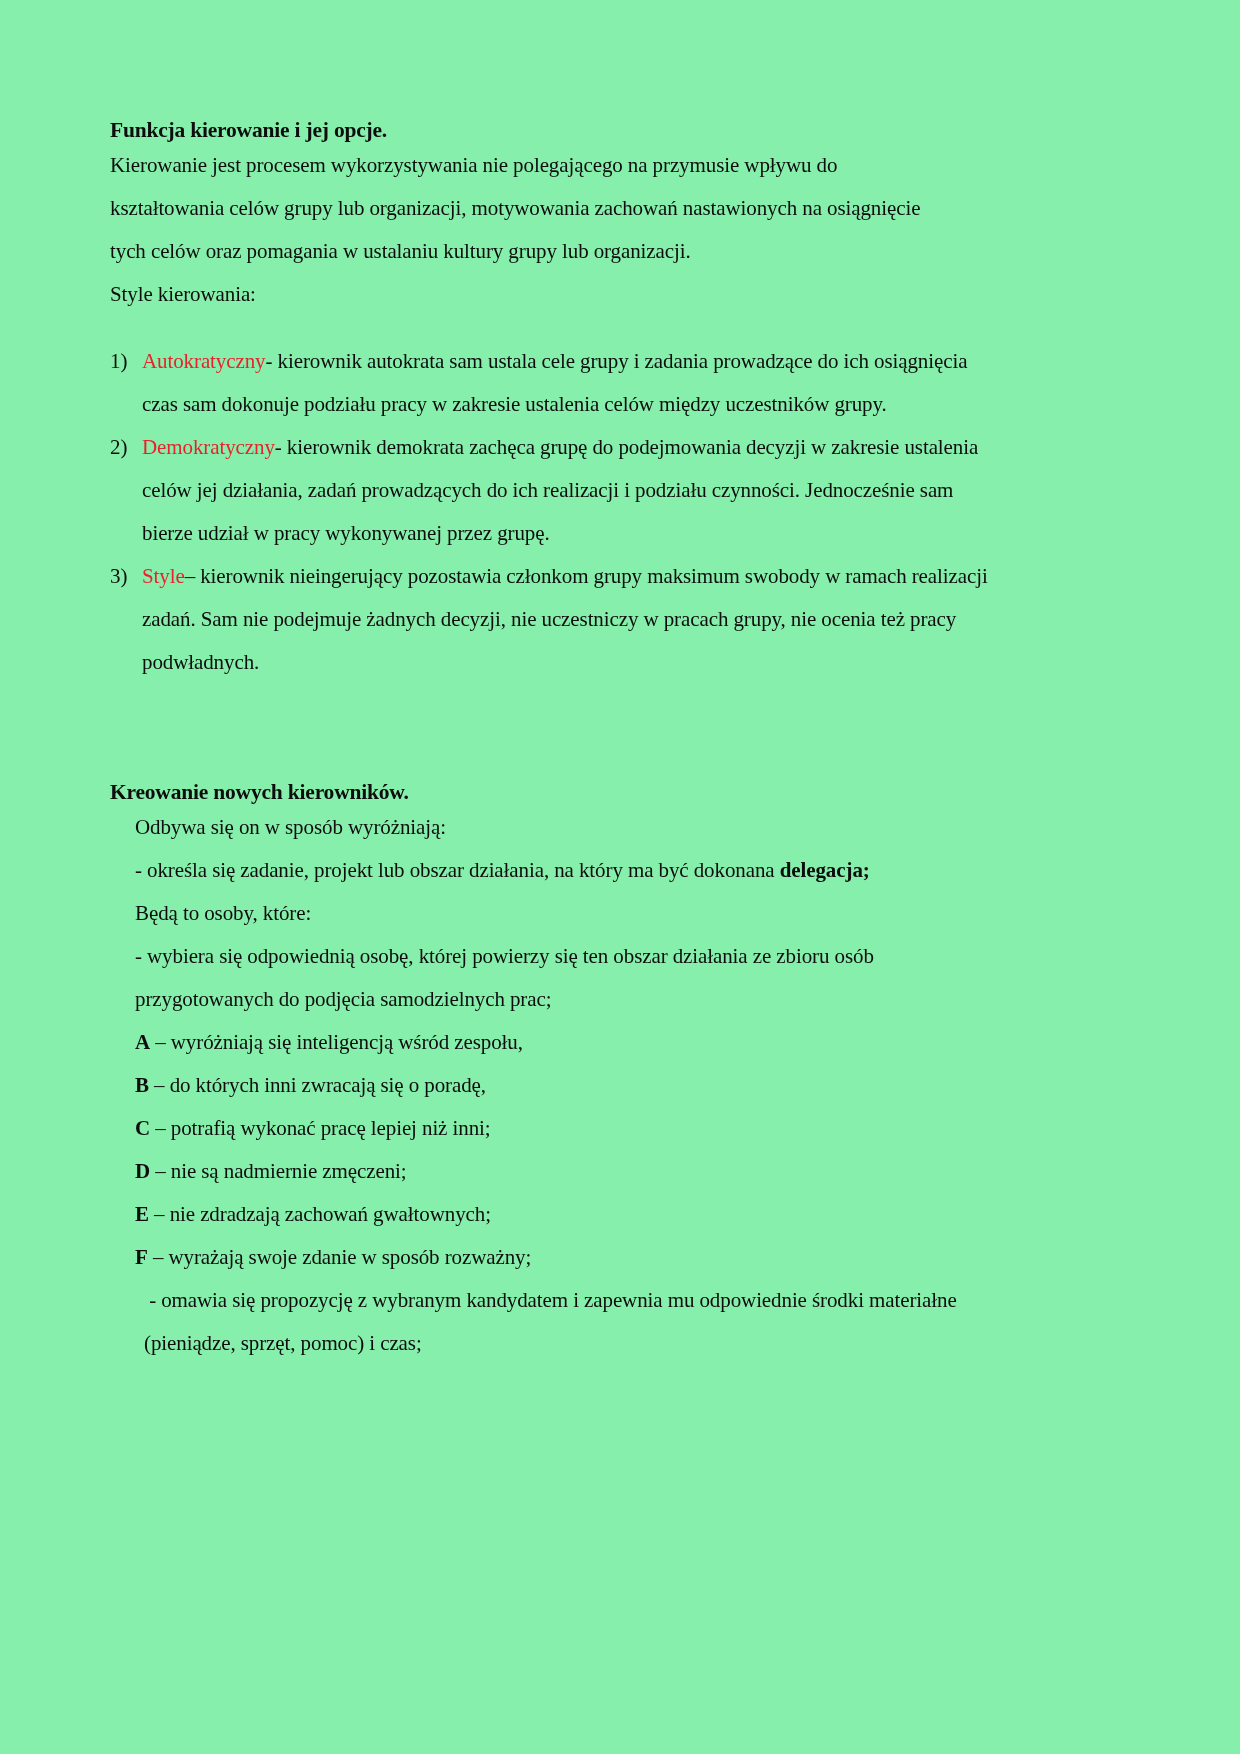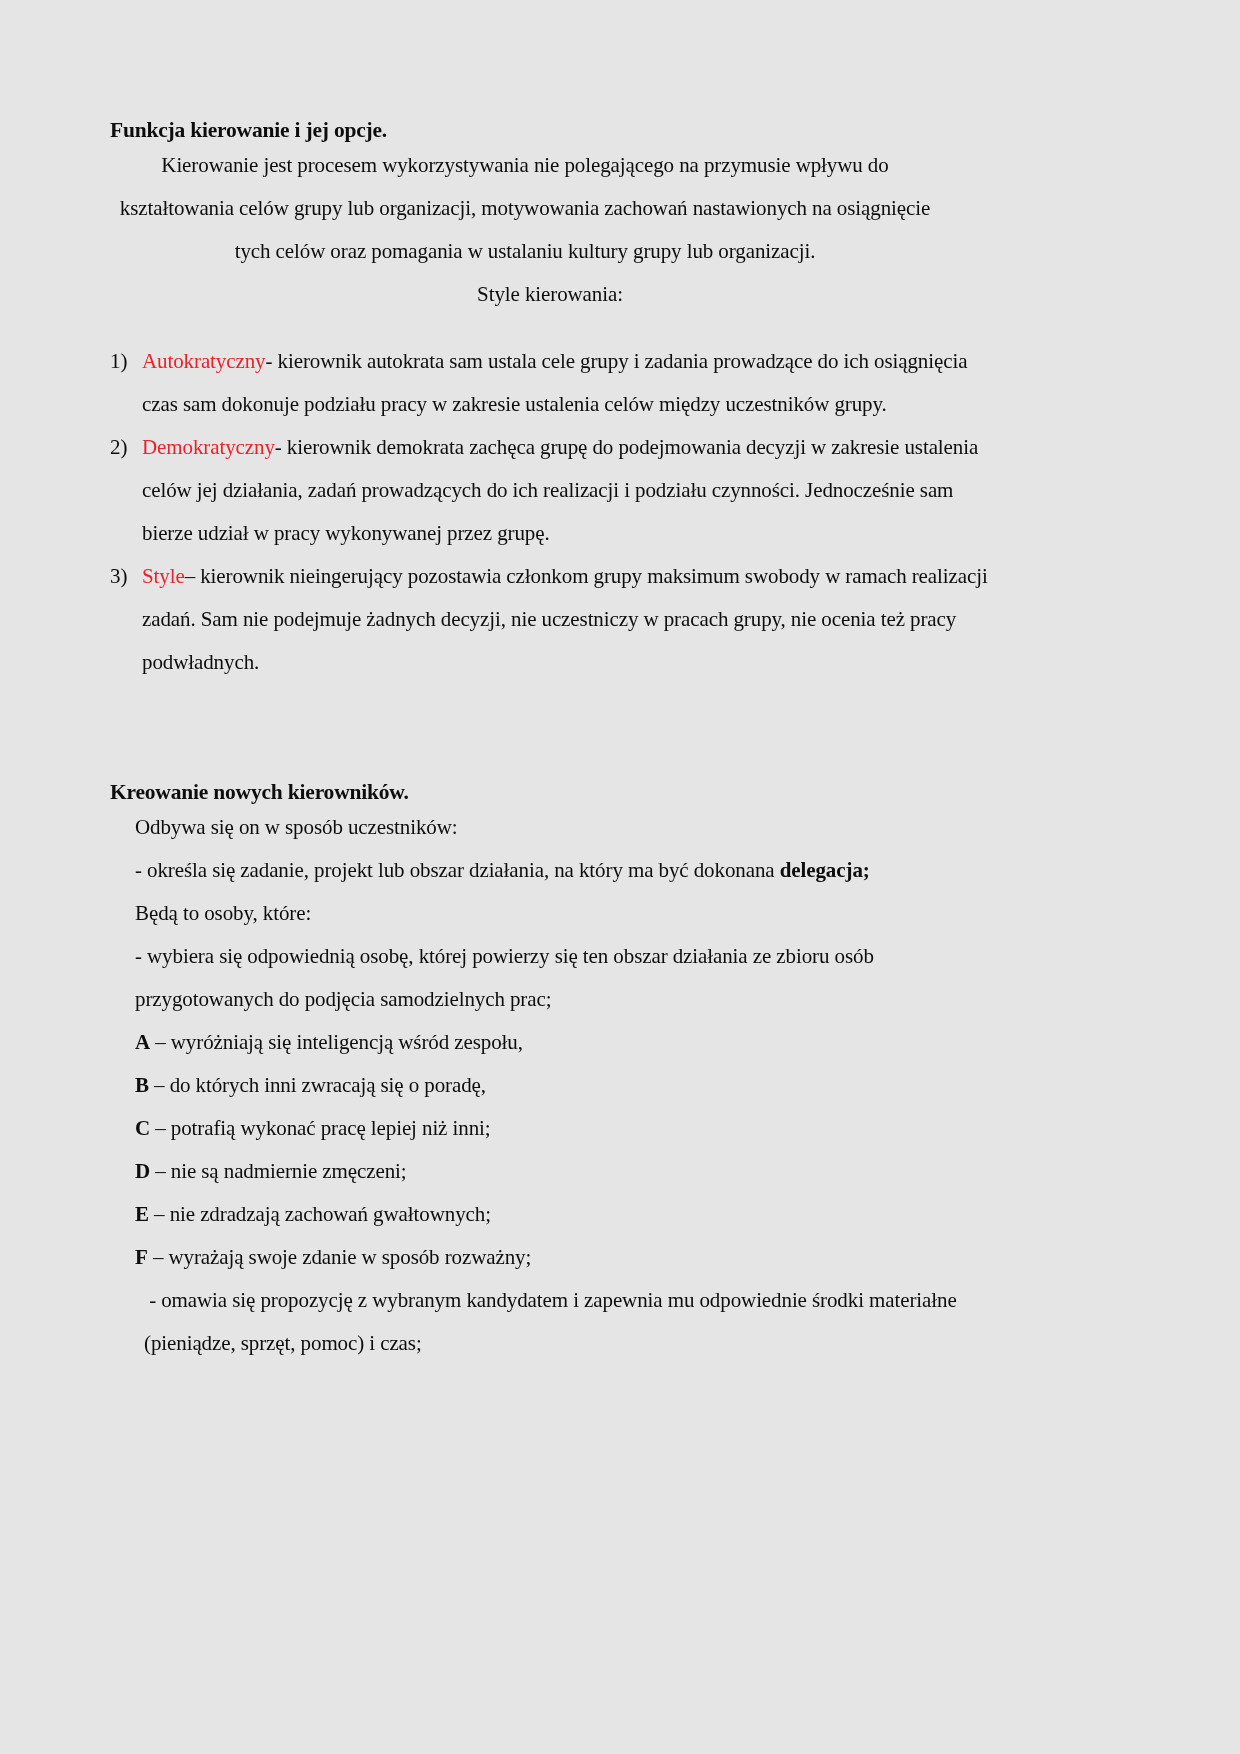--- a/index.html
+++ b/index.html
@@ -13,21 +13,21 @@
     font-family: "Liberation Serif", "DejaVu Serif", serif;
     color: #0d0d0d;
     -webkit-font-smoothing: none;
   }
   .page {
     position: relative;
     width: 1240px;
     height: 1754px;
     box-sizing: border-box;
     padding: 118px 150px 0 110px;
-    background: #e5e5e5;
+    background: #86efac;
   }
   .doc {
     width: 880px;
   }
   h1.section-title,
   h2.section-title {
     font-size: 21.5px;
     font-weight: bold;
     margin: 0;
     padding: 0;
@@ -38,21 +38,21 @@
     margin-left: 0px;
   }
   .title-2 {
     margin-left: 25px;
   }
   p.body-para {
     font-size: 21px;
     line-height: 43px;
     margin: 0;
     padding: 0;
-    text-align: center;
+    text-align: left;
     letter-spacing: -0.1px;
   }
   .intro-para {
     margin-top: 28px;
     margin-left: 25px;
     width: 830px;
   }
   .styles-label {
     margin-top: 36px;
     margin-left: 0px;
@@ -134,21 +134,21 @@
     </ol>
 
     <div class="spacer-big"></div>
 
     <div class="kreo-block">
       <h2 class="section-title title-2">Kreowanie nowych kierowników.</h2>
 
 
       <div class="flow-lines">
 
-        <div class="line">Odbywa się on w sposób uczestników:</div>
+        <div class="line">Odbywa się on w sposób wyróżniają:</div>
 
         <div class="line"><span>- określa się zadanie, projekt lub obszar działania, na który ma być dokonana </span><span class="bold-inline">delegacja;</span></div>
 
         <div class="line">Będą to osoby, które:</div>
 
         <div class="line">- wybiera się odpowiednią osobę, której powierzy się ten obszar działania ze zbioru osób przygotowanych do podjęcia samodzielnych prac;</div>
 
         <div class="line"><span class="letter">A</span> <span>– wyróżniają się inteligencją wśród zespołu,</span></div>
 
         <div class="line"><span class="letter">B</span> <span>– do których inni zwracają się o poradę,</span></div>

